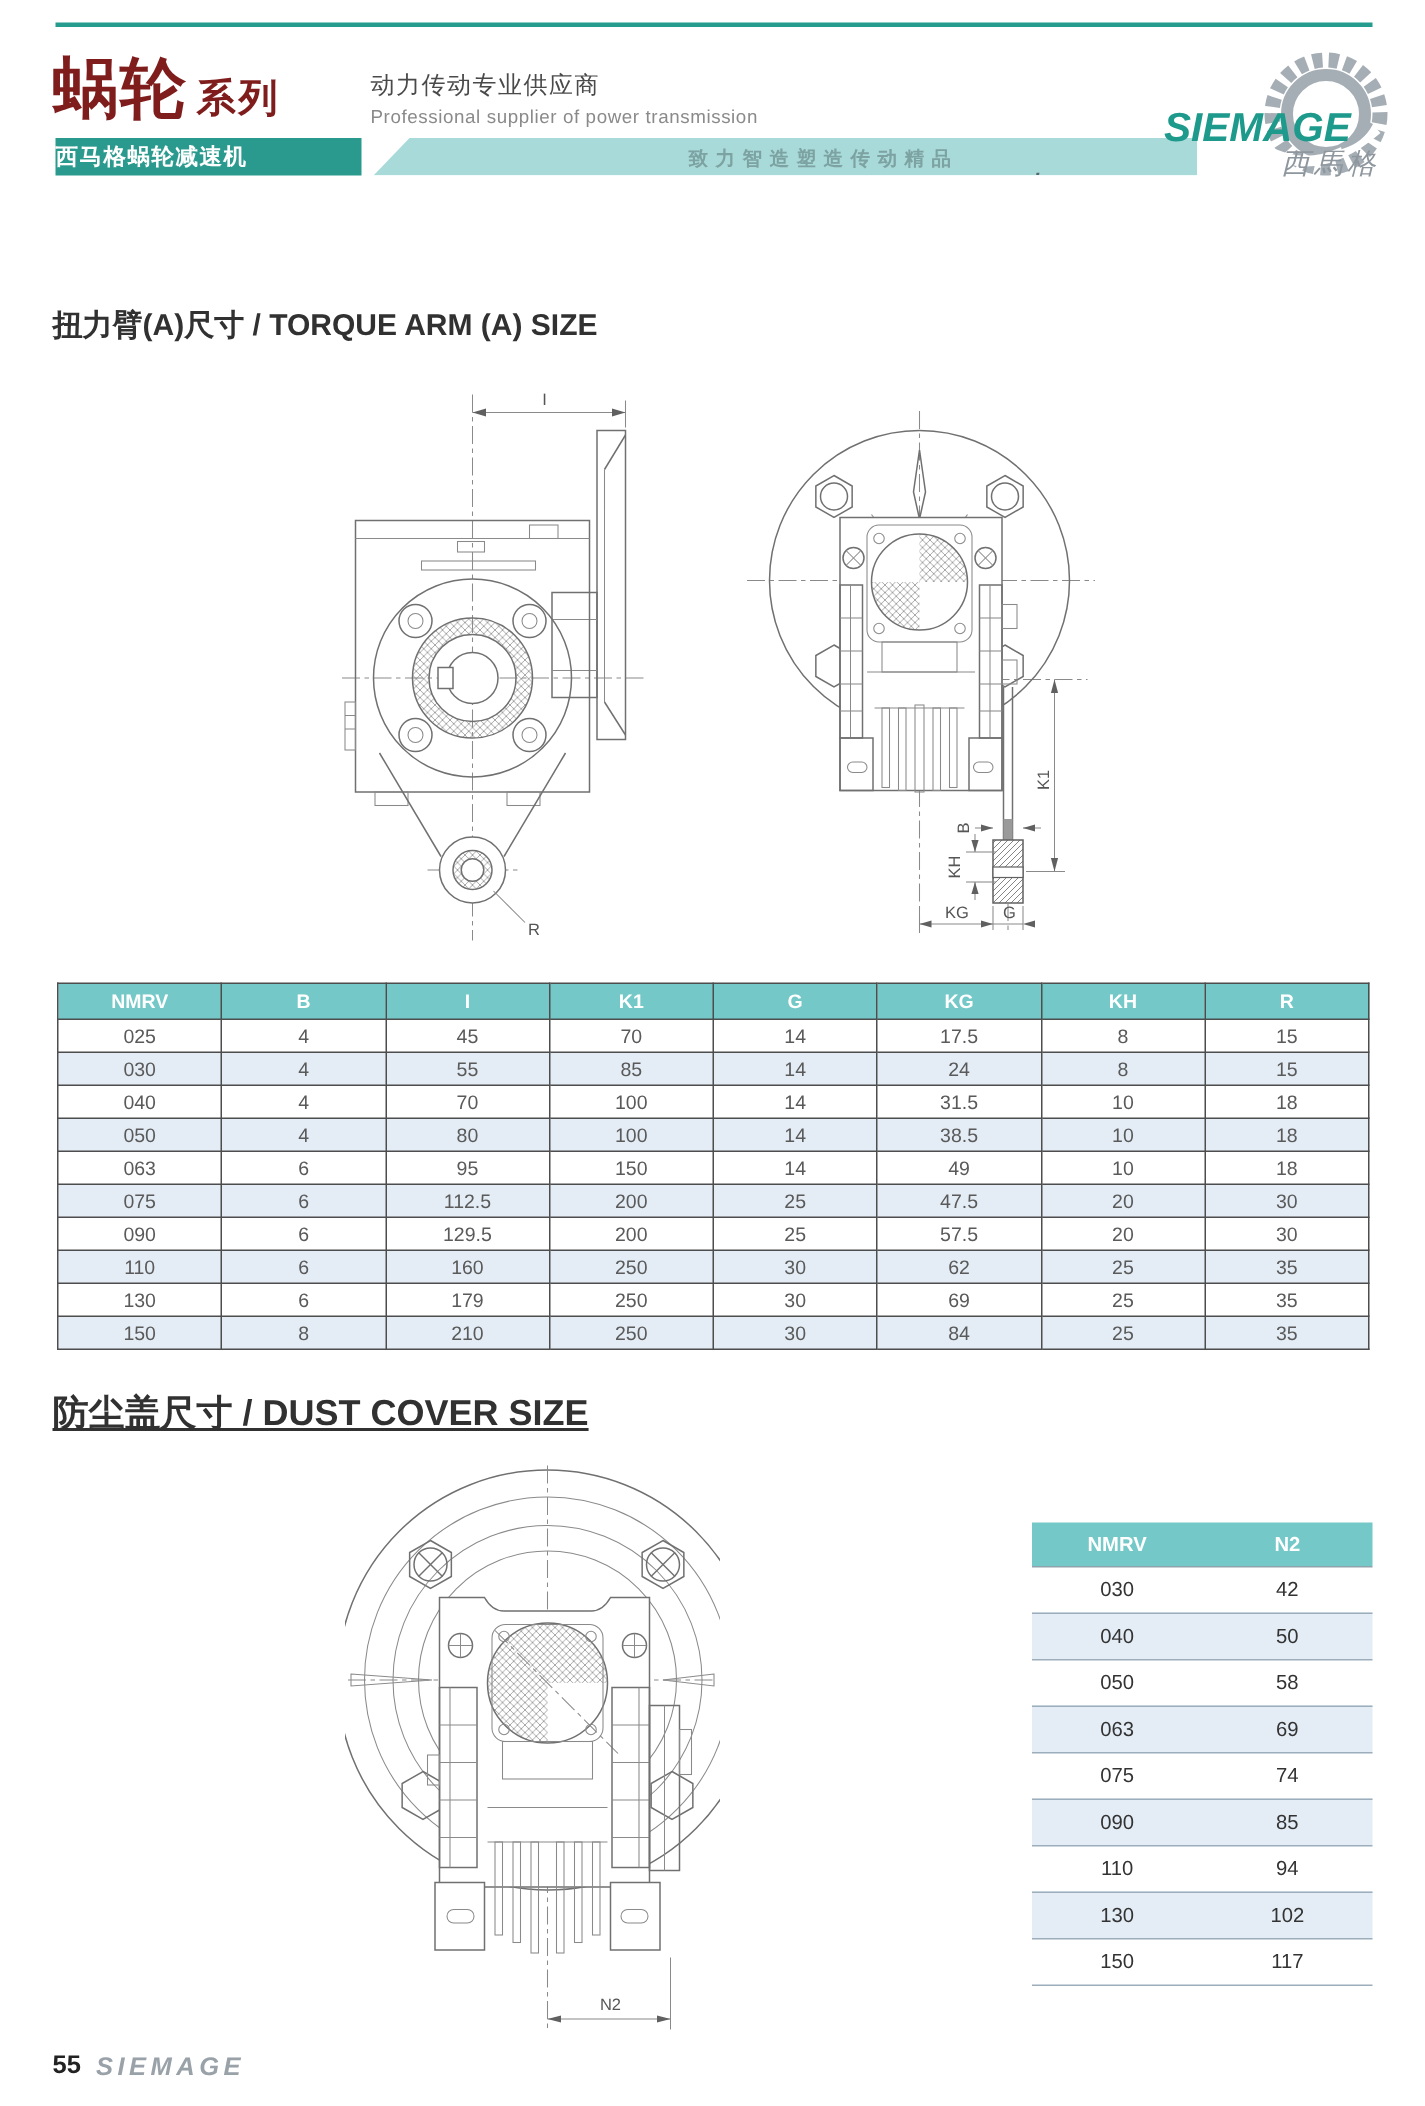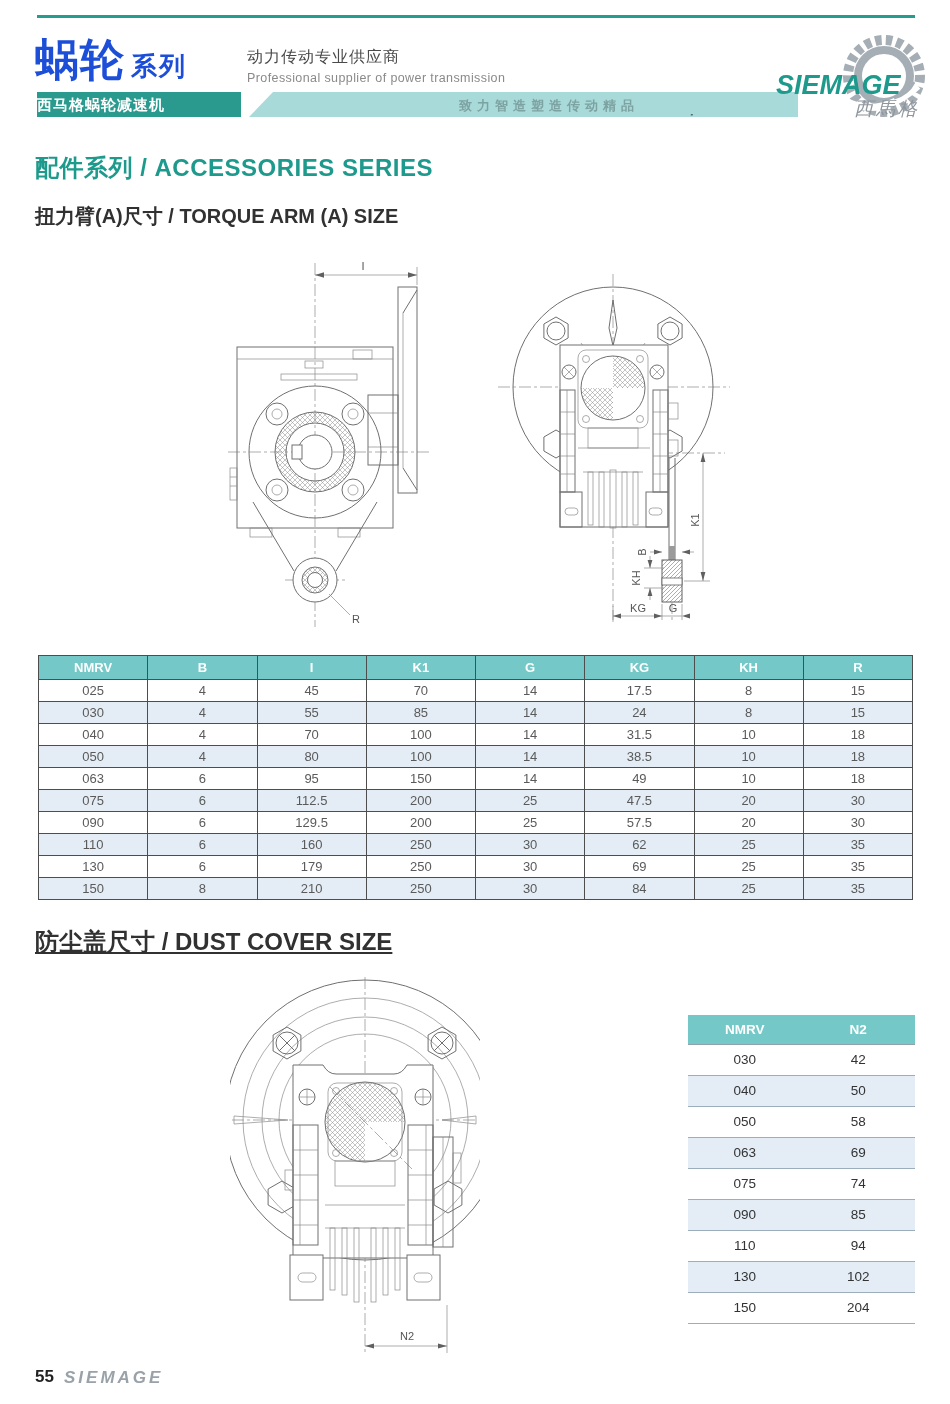--- a/index.html
+++ b/index.html
@@ -1,21 +1,21 @@
 <!DOCTYPE html>
 <html><head>
 <meta charset="utf-8">
 <style>
   * { margin:0; padding:0; box-sizing:border-box; }
   body { background:#e8e8e8; font-family:"Liberation Sans", sans-serif; }
   .page { position:relative; width:950px; height:1404px; background:#ffffff; margin:0 auto; overflow:hidden; }
 
   
   .top-rule { position:absolute; left:37px; top:15px; width:878px; height:3px; background:#269c8e; }
-  .series-cn { position:absolute; left:35px; top:38px; color:#1d4ed8; font-size:44px; font-weight:bold; letter-spacing:1px; line-height:1; }
+  .series-cn { position:absolute; left:35px; top:38px; color:#7f1d1d; font-size:44px; font-weight:bold; letter-spacing:1px; line-height:1; }
   .series-suffix { font-size:26px; font-weight:600; margin-left:6px; letter-spacing:2px; }
   .sub-banner { position:absolute; left:37px; top:92px; width:204px; height:25px; background:#2a9a8e; color:#fff; font-size:15px; font-weight:bold; line-height:25px; letter-spacing:1px; }
   .slogan-cn { position:absolute; left:247px; top:47px; font-size:16px; color:#4a4a4a; letter-spacing:1px; }
   .slogan-cn b { font-weight:normal; }
   .slogan-en { position:absolute; left:247px; top:71px; font-size:12.5px; color:#8a8a8a; letter-spacing:0.4px; }
   .light-banner { position:absolute; left:249px; top:92px; width:549px; height:25px; background:#a9dada; clip-path:polygon(24px 0,100% 0,100% 100%,0 100%); }
   .tagline { position:absolute; left:210px; top:5px; font-size:13px; font-weight:bold; color:#7da2a2; letter-spacing:5px; white-space:nowrap; }
   .website { position:absolute; left:396px; top:20px; font-size:14px; color:#54696c; font-style:italic; font-weight:bold; }
   .logo { position:absolute; left:776px; top:28px; width:172px; height:100px; }
   .logo-gear { position:absolute; left:58px; top:0px; }
@@ -81,21 +81,20 @@
     <svg class="logo-gear" width="100" height="100" viewBox="0 0 100 100">
       <circle cx="50" cy="48" r="36" fill="none" stroke="#a6aeb5" stroke-width="10" stroke-dasharray="6.5 4.2"></circle>
       <circle cx="50" cy="48" r="26" fill="none" stroke="#a6aeb5" stroke-width="8"></circle>
       <path d="M10,72 Q45,92 84,58" stroke="#ffffff" stroke-width="7" fill="none"></path>
       <path d="M60,70 Q74,66 80,54" stroke="#a6aeb5" stroke-width="3" fill="none"></path>
     </svg>
     <div class="logo-text">SIEMAGE</div>
     <div class="logo-cn">西馬格</div>
   </div>
 
-  <div class="sec-title">配件系列 / ACCESSORIES SERIES</div>
   <div class="sub-title-1">扭力臂(A)尺寸 / TORQUE ARM (A) SIZE</div>
 
   <svg class="drawing1" width="300" height="380" viewBox="0 0 300 380">
     <defs>
       <pattern id="xh1" width="5" height="5" patternUnits="userSpaceOnUse">
         <path d="M0,0 L5,5 M5,0 L0,5" stroke="#8a8a8a" stroke-width="0.5"></path>
       </pattern>
     </defs>
 
     <line class="cl" x1="135" y1="8" x2="135" y2="372"></line>
@@ -526,21 +525,21 @@
         <tr>
           <td>110</td>
           <td>94</td>
         </tr>
         <tr class="alt">
           <td>130</td>
           <td>102</td>
         </tr>
         <tr>
           <td>150</td>
-          <td>204</td>
+          <td>117</td>
         </tr>
       </tbody>
   </table>
 
   <div class="page-num">55</div>
   <div class="footer-brand">SIEMAGE</div>
 
 </div>
 
 </body></html>

